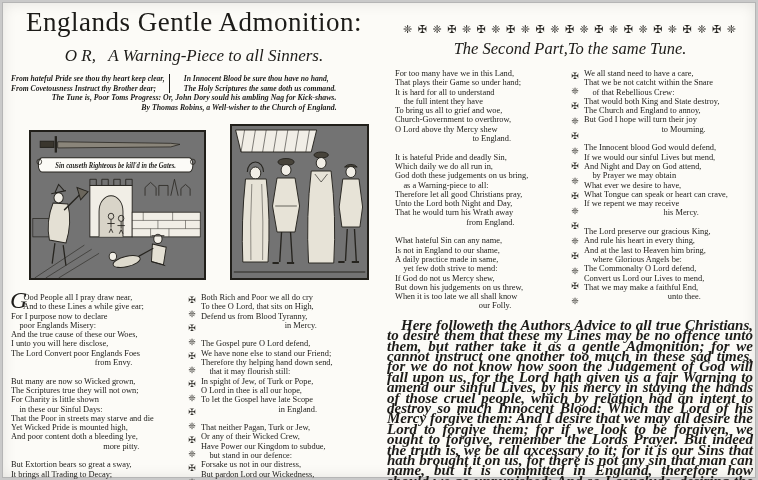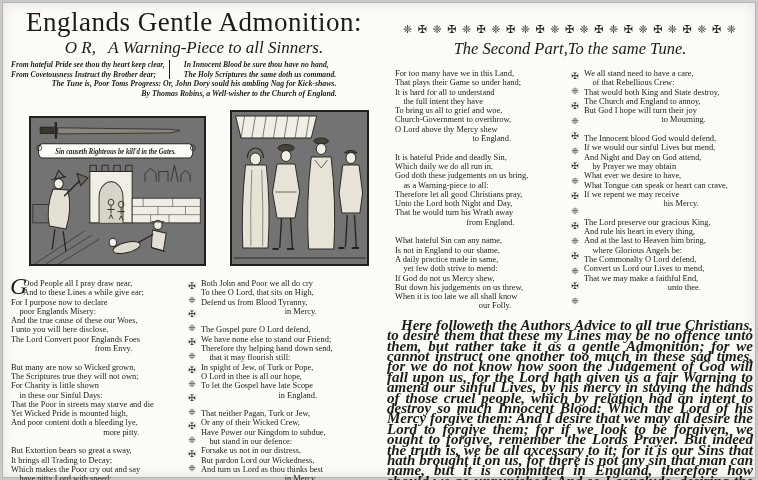--- a/index.html
+++ b/index.html
@@ -15,21 +15,21 @@
     background:#fcfbf7;border:1px solid #b5b5b5;
     box-shadow:inset 0 0 14px rgba(0,0,0,.10);
   }
   
   .left-page{position:absolute;left:8px;top:4px;width:366px;}
   .main-title{
     margin:0;font-size:27px;font-weight:400;text-align:center;
     letter-spacing:.5px;line-height:30px;white-space:pre;
   }
   .sub-title{
-    margin:0;font-size:17px;font-weight:400;font-style:italic;
+    margin:8px;font-size:17px;font-weight:400;font-style:italic;
     text-align:center;line-height:21px;white-space:pre;
   }
   .epigraph{display:flex;margin-top:2px;}
   .epi-col{font-size:7.6px;font-style:italic;font-weight:bold;line-height:9.5px;}
   .epi-right{border-left:1px solid #1c1b18;padding-left:14px;margin-left:4px;}
   .tune-line,.byline{
     text-align:center;font-size:7.8px;font-style:italic;font-weight:bold;line-height:10px;
   }
   .byline{padding-left:90px;}
   .woodcut-row{display:flex;align-items:flex-end;gap:8px;margin:3px 0 0 10px;}
@@ -240,21 +240,21 @@
 ✠
 ❈
 ✠
 ❈
 ✠
 ❈
 ✠
 ❈</div>
       <div class="verse-col">
         <div>
-            <div class="vline">Both John and Poor we all do cry</div>
+            <div class="vline">Both Rich and Poor we all do cry</div>
             <div class="vline">To thee O Lord, that sits on High,</div>
             <div class="vline">Defend us from Blood Tyranny,</div>
             <div class="vline">                                        in Mercy.</div>
             <div class="vline"></div>
             <div class="vline">The Gospel pure O Lord defend,</div>
             <div class="vline">We have none else to stand our Friend;</div>
             <div class="vline">Therefore thy helping hand down send,</div>
             <div class="vline">    that it may flourish still:</div>
             <div class="vline">In spight of Jew, of Turk or Pope,</div>
             <div class="vline">O Lord in thee is all our hope,</div>
@@ -324,20 +324,21 @@
 ❈
 ✠
 ❈
 ✠
 ❈
 ✠
 ❈</div>
       <div class="verse-col">
         <div>
             <div class="vline">We all stand need to have a care,</div>
+            <div class="vline">That we be not catcht within the Snare</div>
             <div class="vline">    of that Rebellious Crew:</div>
             <div class="vline">That would both King and State destroy,</div>
             <div class="vline">The Church and England to annoy,</div>
             <div class="vline">But God I hope will turn their joy</div>
             <div class="vline">                                     to Mourning.</div>
             <div class="vline"></div>
             <div class="vline">The Innocent blood God would defend,</div>
             <div class="vline">If we would our sinful Lives but mend,</div>
             <div class="vline">And Night and Day on God attend,</div>
             <div class="vline">    by Prayer we may obtain</div>

